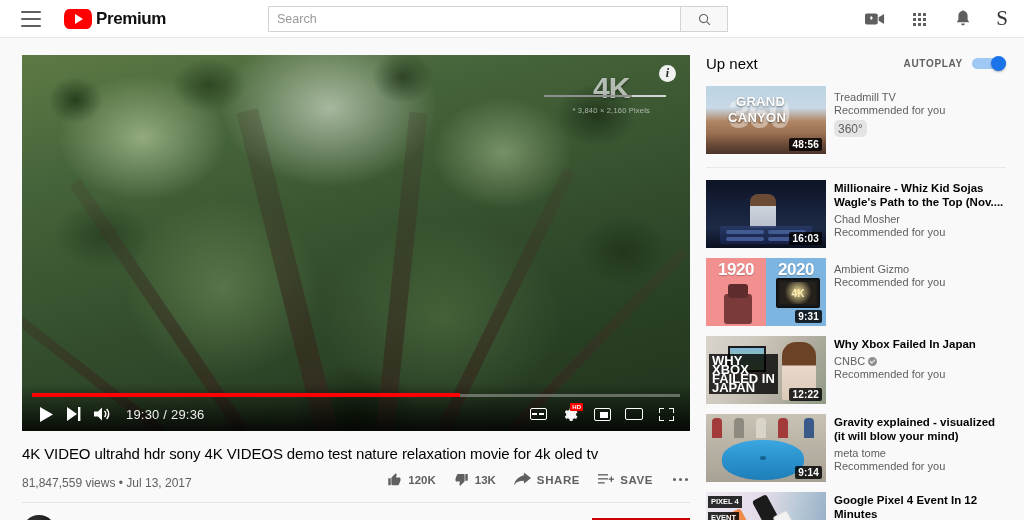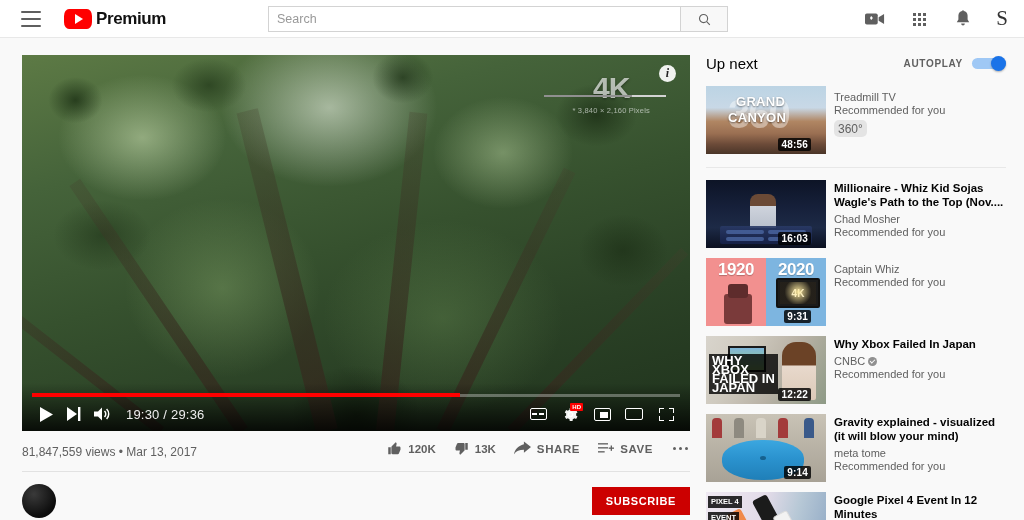--- a/index.html
+++ b/index.html
@@ -220,21 +220,21 @@
   .toggle .knob { position: absolute; right: 0; top: -1px; width: 15px; height: 15px;
                   border-radius: 50%; background: #1a73e8; box-shadow: 0 1px 2px rgba(0,0,0,0.3); }
 
   .rec-item { display: flex; gap: 8px; padding: 4px 0 6px; cursor: pointer; }
   .rec-item.divided { border-bottom: 1px solid #e8e8e8; padding-bottom: 13px; margin-bottom: 8px; }
   .thumb {
     width: 120px; height: 68px; flex: none; position: relative;
     overflow: hidden; background: #222;
   }
   .dur {
-    position: absolute; right: 15px; bottom: 3px;
+    position: absolute; right: 4px; bottom: 3px;
     background: rgba(0,0,0,0.82); color: #fff;
     font-size: 10px; font-weight: bold; padding: 1px 3px; border-radius: 2px;
     letter-spacing: 0.2px;
   }
   .rec-txt { flex: 1; min-width: 0; padding-top: 1px; }
   .rec-title {
     font-size: 11.5px; font-weight: bold; color: #030303; line-height: 14px;
     max-height: 28px; overflow: hidden;
   }
   .rec-ch { font-size: 11px; color: #606060; margin-top: 4px; display: flex; align-items: center; gap: 3px; }
@@ -455,26 +455,27 @@
                 <i></i>
                 <i></i>
                 <i></i>
                 <i></i>
               </div>
           </div>
         </div>
       </div>
     </div>
 
+    <div class="vid-title">4K VIDEO ultrahd hdr sony 4K VIDEOS demo test nature relaxation movie for 4k oled tv</div>
 
     <div class="meta-row">
       <div class="views">
         <span>81,847,559 views</span>
         <span>•</span>
-        <span>Mar 13, 2017</span>
+        <span>Jul 13, 2017</span>
       </div>
 
       <div class="actions">
         <div class="act">
           <svg width="15" height="15" viewBox="0 0 24 24">
             <path fill="#606060" d="M2 10h4v11H2zM21.5 10.5c0-.9-.8-1.7-1.7-1.7h-5.3l.8-3.8c0-.2.1-.4.1-.6 0-.6-.2-1.1-.6-1.5L13.9 2 7.6 8.3c-.4.4-.6.9-.6 1.5v9.3c0 1 .8 1.9 1.9 1.9h8.4c.8 0 1.4-.5 1.7-1.1l2.5-5.9c.1-.2.1-.4.1-.6v-2.9z"></path>
           </svg>
           <span class="act-count">120K</span>
         </div>
 
@@ -580,21 +581,21 @@
                 <div class="yr">2020</div>
                 <div class="newtv">
                   <span>4K</span>
                 </div>
               </div>
             </div>
             <div class="dur">9:31</div>
           </div>
           <div class="rec-txt">
             <div class="rec-ch">
-              <span>Captain Whiz</span>
+              <span>Ambient Gizmo</span>
             </div>
             <div class="rec-meta">Recommended for you</div>
           </div>
         </div>
         <div class="rec-item">
           <div class="thumb">
             <div class="th-xbox">
               <div class="screen"></div>
               <div class="girl"></div>
               <div class="cap">WHY<br>XBOX<br>FAILED IN<br>JAPAN</div>

